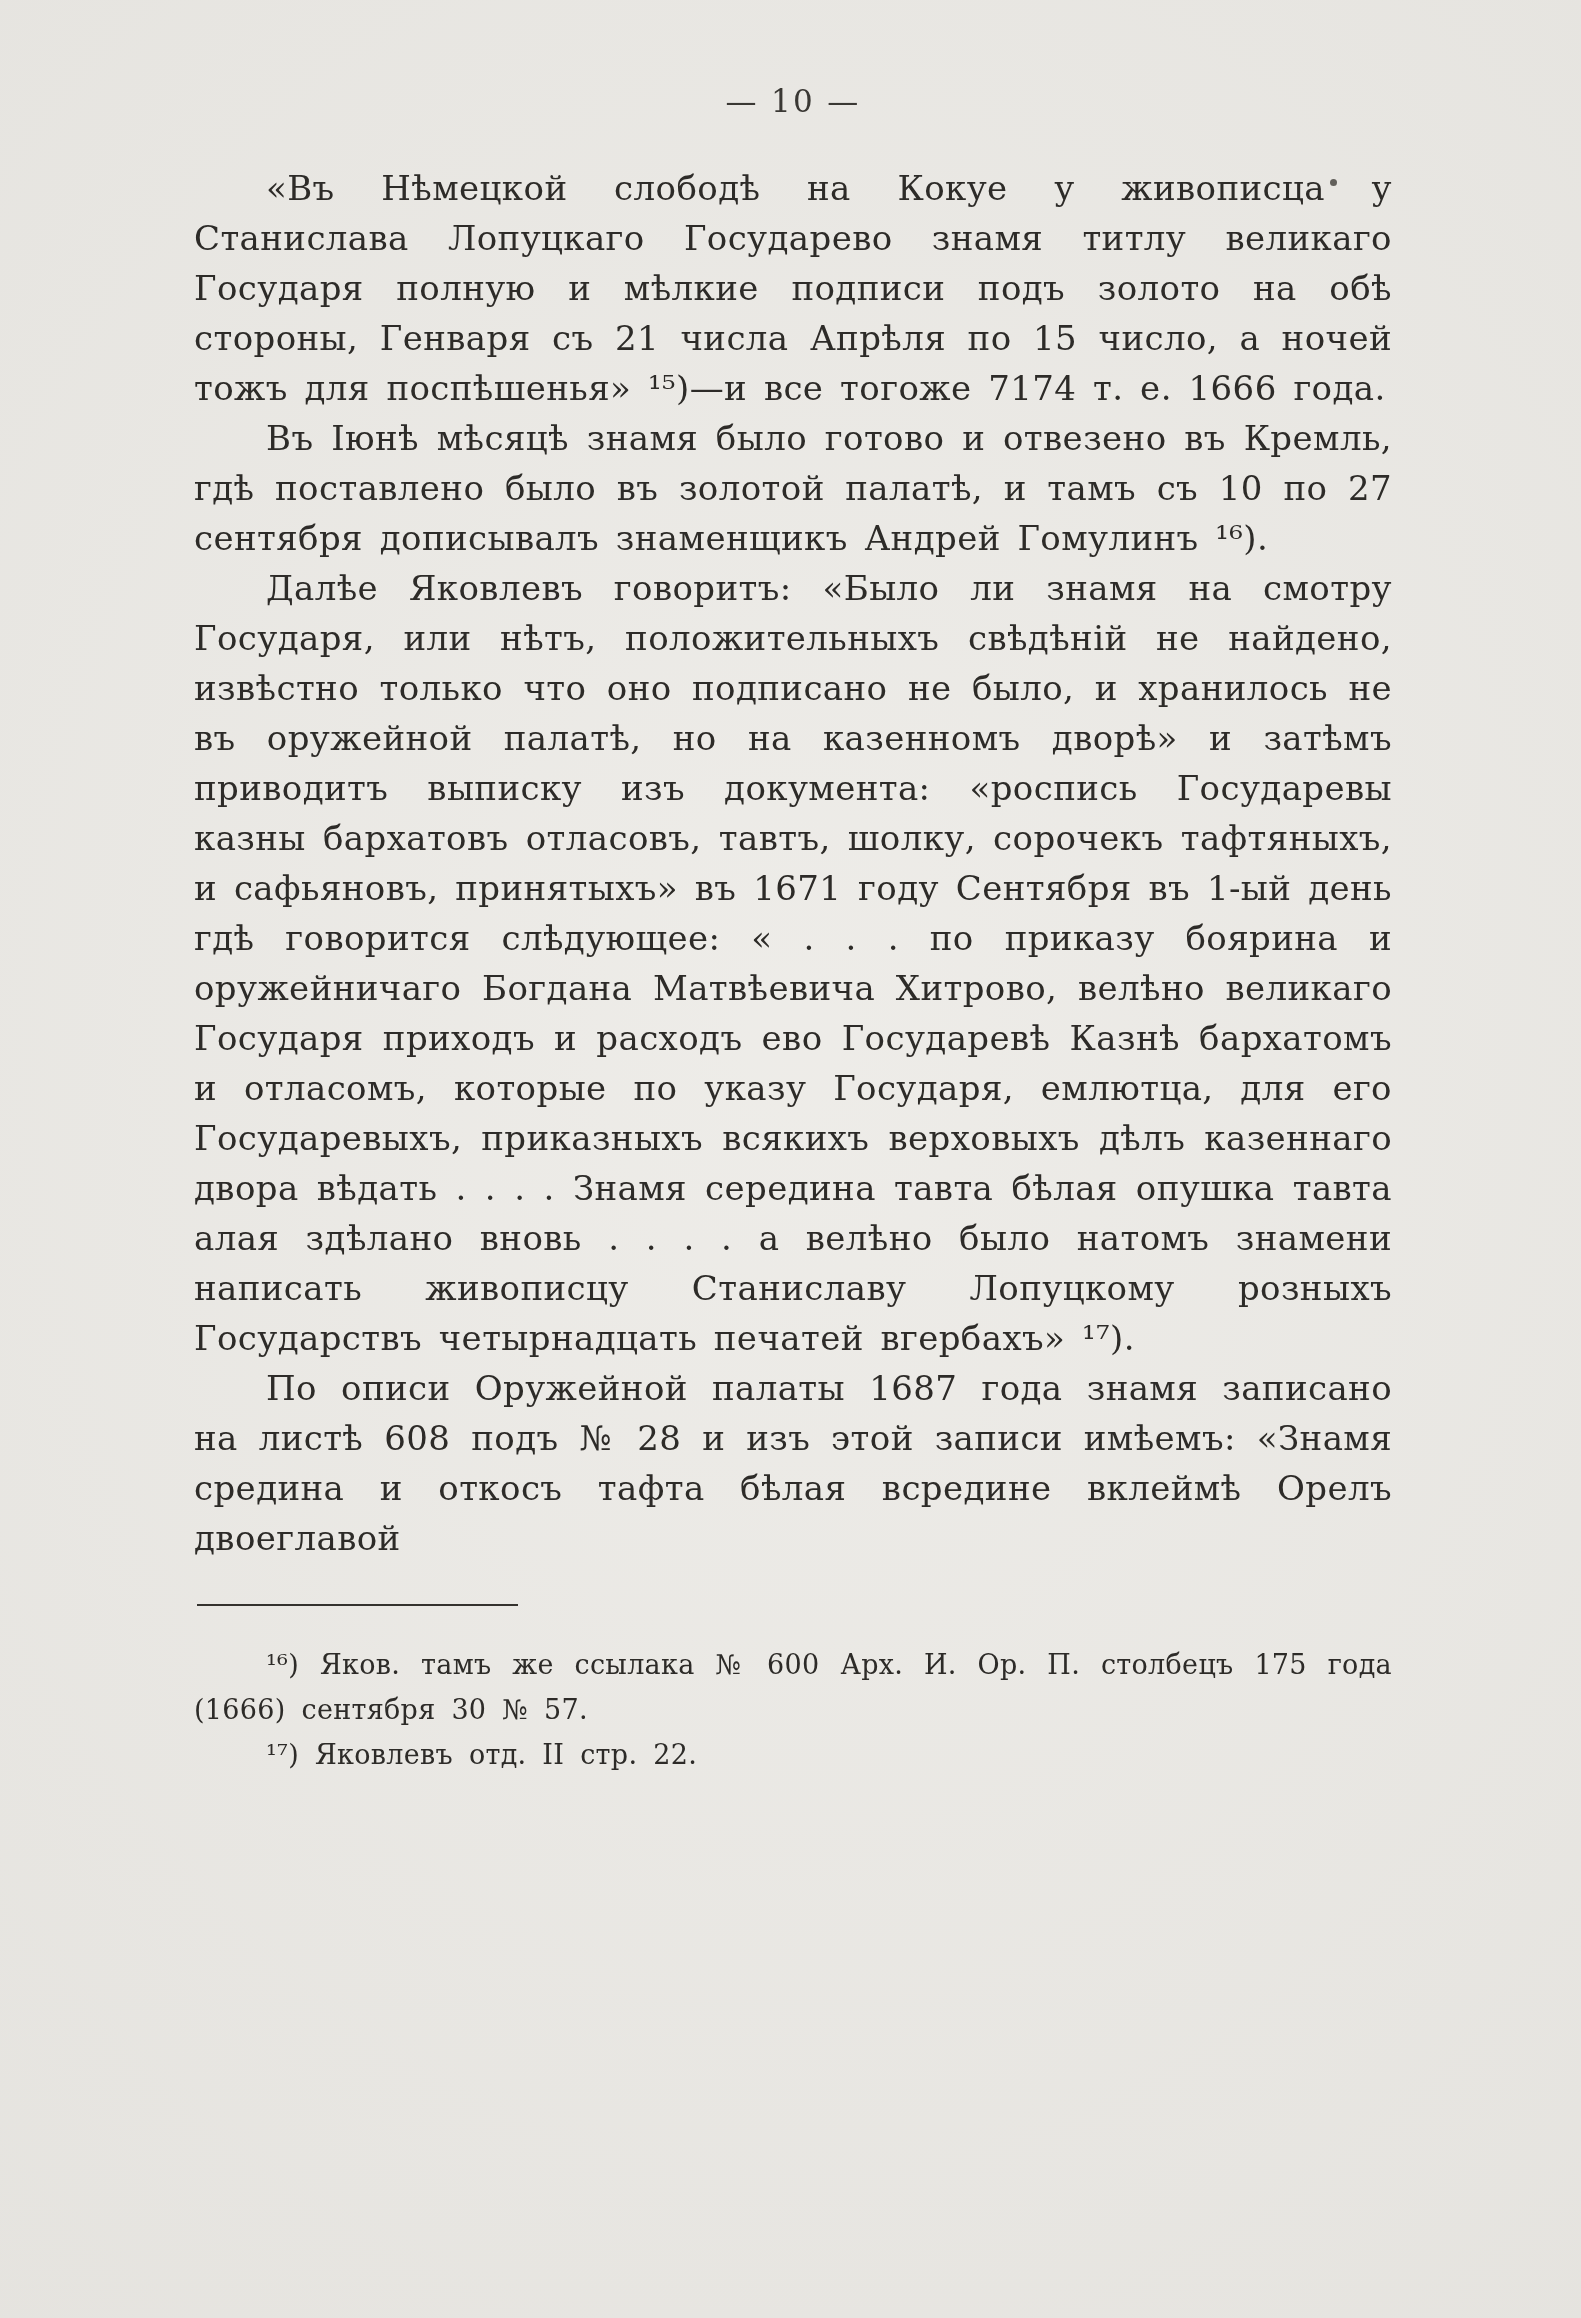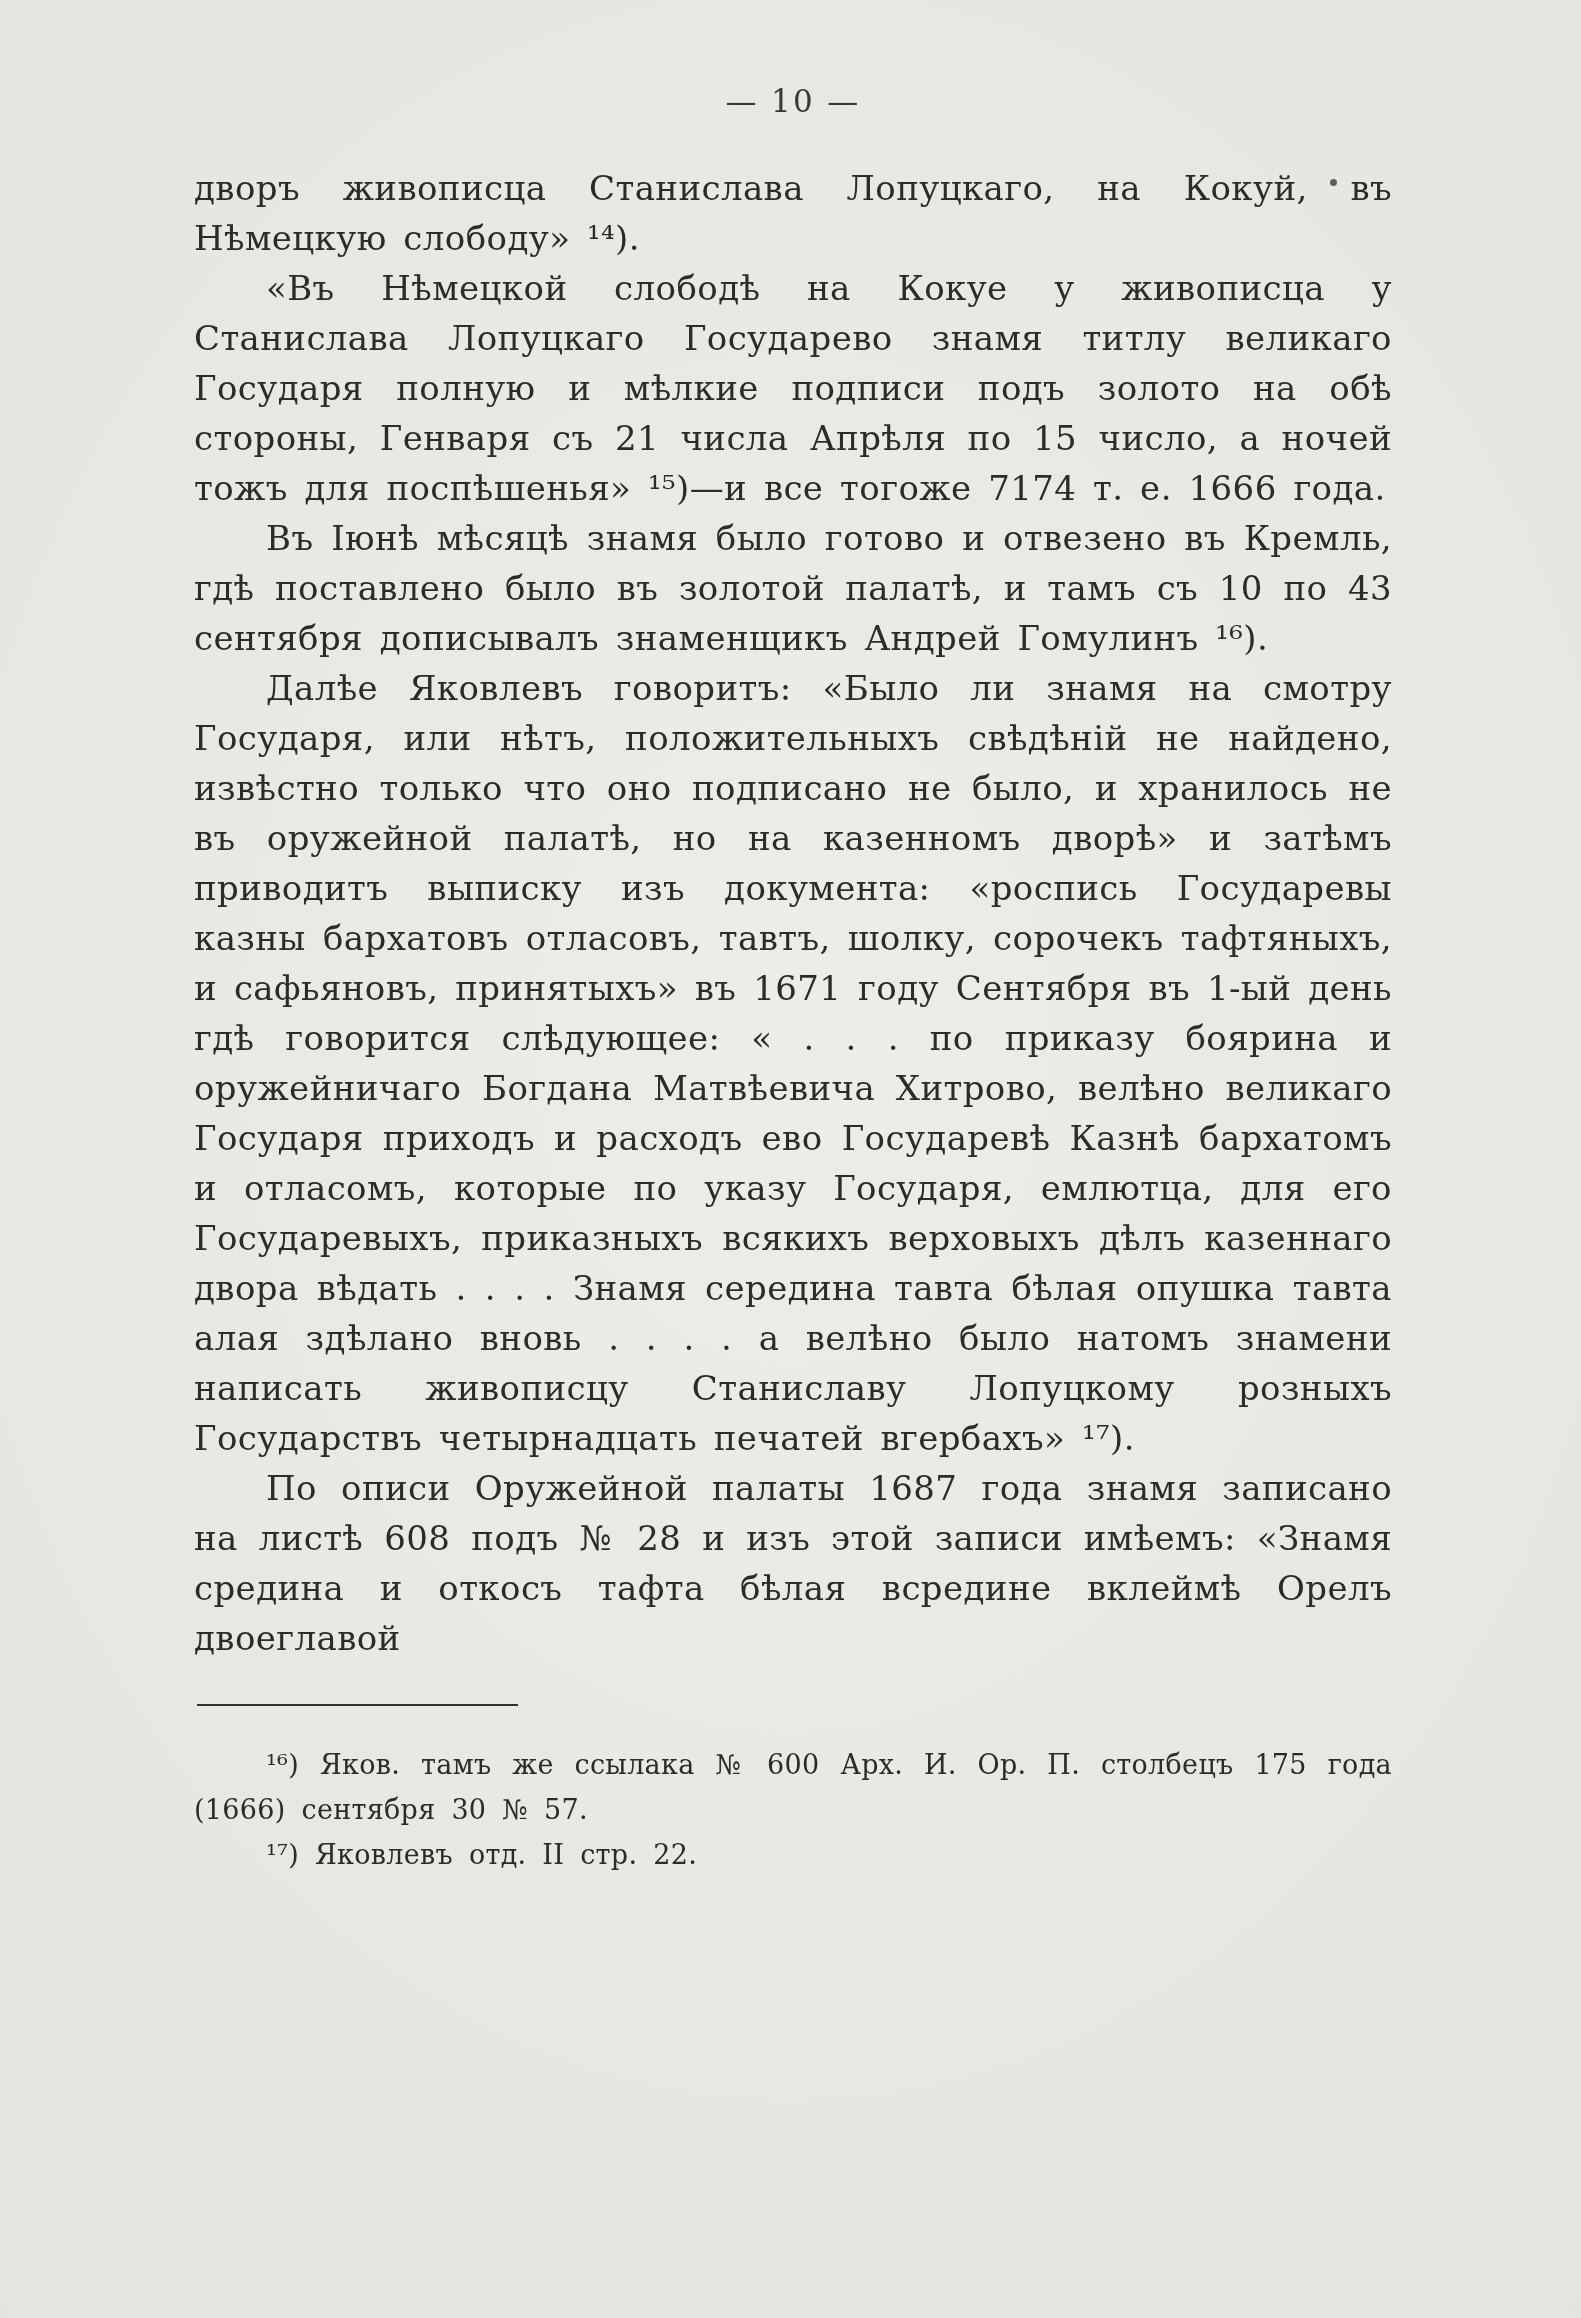--- a/index.html
+++ b/index.html
@@ -73,23 +73,22 @@
   }
 </style>
 </head>
 <body>
 
 <div class="page">
 
   <div class="page-number">— 10 —</div>
 
   <div class="body-text">
-    <p class="para">дворъ живописца Станислава Лопуцкаго, на Кокуй, въ Нѣмецкую слободу» ¹⁴).</p>
     <p class="para indent">«Въ Нѣмецкой слободѣ на Кокуе у живописца у Станислава Лопуцкаго Государево знамя титлу великаго Государя полную и мѣлкие подписи подъ золото на обѣ стороны, Генваря съ 21 числа Апрѣля по 15 число, а ночей тожъ для поспѣшенья» ¹⁵)—и все тогоже 7174 т. е. 1666 года.</p>
-    <p class="para indent">Въ Іюнѣ мѣсяцѣ знамя было готово и отвезено въ Кремль, гдѣ поставлено было въ золотой палатѣ, и тамъ съ 10 по 43 сентября дописывалъ знаменщикъ Андрей Гомулинъ ¹⁶).</p>
+    <p class="para indent">Въ Іюнѣ мѣсяцѣ знамя было готово и отвезено въ Кремль, гдѣ поставлено было въ золотой палатѣ, и тамъ съ 10 по 27 сентября дописывалъ знаменщикъ Андрей Гомулинъ ¹⁶).</p>
     <p class="para indent">Далѣе Яковлевъ говоритъ: «Было ли знамя на смотру Государя, или нѣтъ, положительныхъ свѣдѣній не найдено, извѣстно только что оно подписано не было, и хранилось не въ оружейной палатѣ, но на казенномъ дворѣ» и затѣмъ приводитъ выписку изъ документа: «роспись Государевы казны бархатовъ отласовъ, тавтъ, шолку, сорочекъ тафтяныхъ, и сафьяновъ, принятыхъ» въ 1671 году Сентября въ 1-ый день гдѣ говорится слѣдующее: « . . . по приказу боярина и оружейничаго Богдана Матвѣевича Хитрово, велѣно великаго Государя приходъ и расходъ ево Государевѣ Казнѣ бархатомъ и отласомъ, которые по указу Государя, емлютца, для его Государевыхъ, приказныхъ всякихъ верховыхъ дѣлъ казеннаго двора вѣдать . . . . Знамя середина тавта бѣлая опушка тавта алая здѣлано вновь . . . . а велѣно было натомъ знамени написать живописцу Станиславу Лопуцкому розныхъ Государствъ четырнадцать печатей вгербахъ» ¹⁷).</p>
     <p class="para indent">По описи Оружейной палаты 1687 года знамя записано на листѣ 608 подъ № 28 и изъ этой записи имѣемъ: «Знамя средина и откосъ тафта бѣлая всредине вклеймѣ Орелъ двоеглавой</p>
   </div>
 
   <div class="footnote-rule"></div>
 
   <div class="footnotes">
     <p class="footnote">¹⁶) Яков. тамъ же ссылака № 600 Арх. И. Ор. П. столбецъ 175 года (1666) сентября 30 № 57.</p>
     <p class="footnote">¹⁷) Яковлевъ отд. II стр. 22.</p>
   </div>

